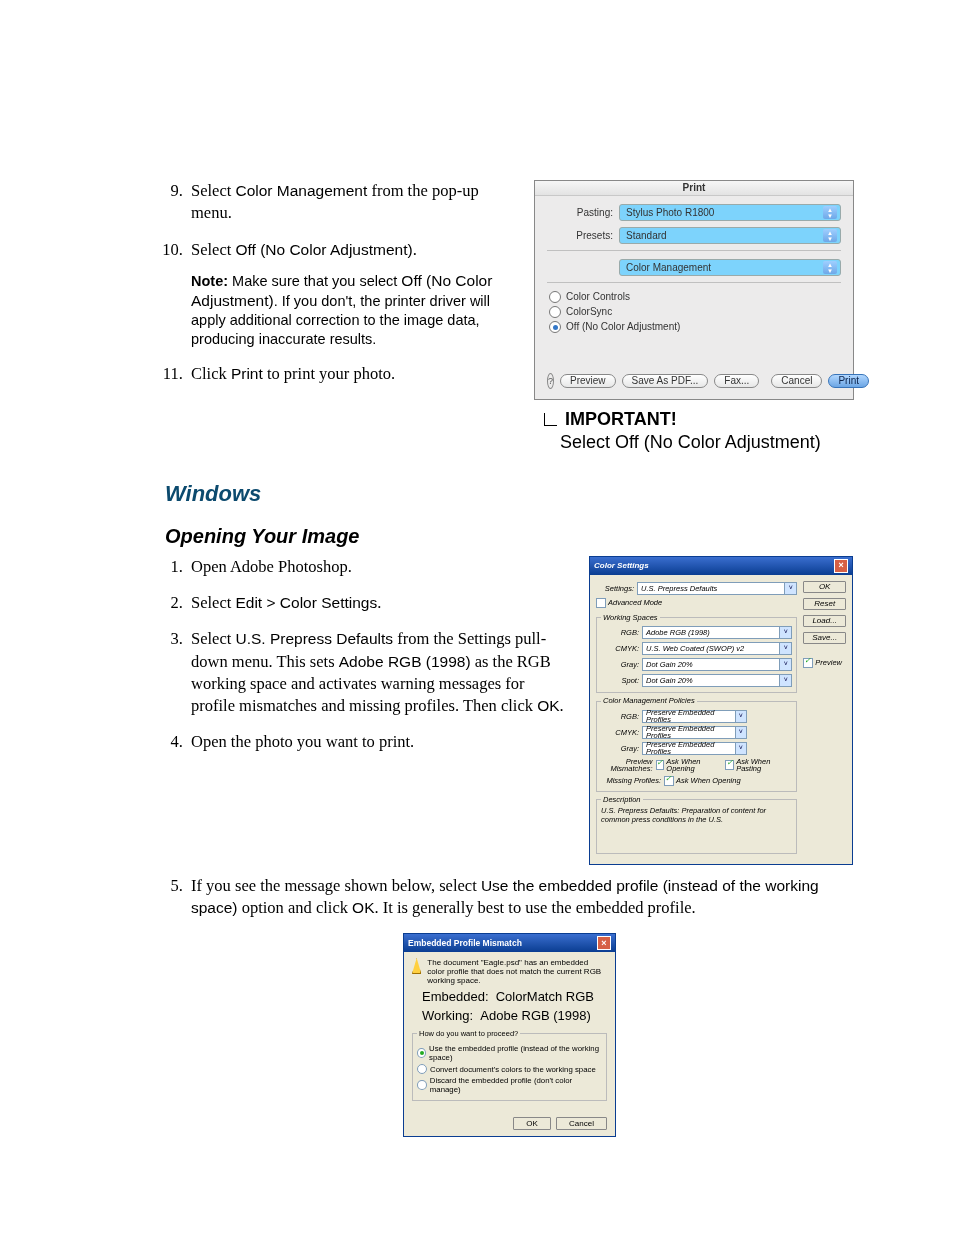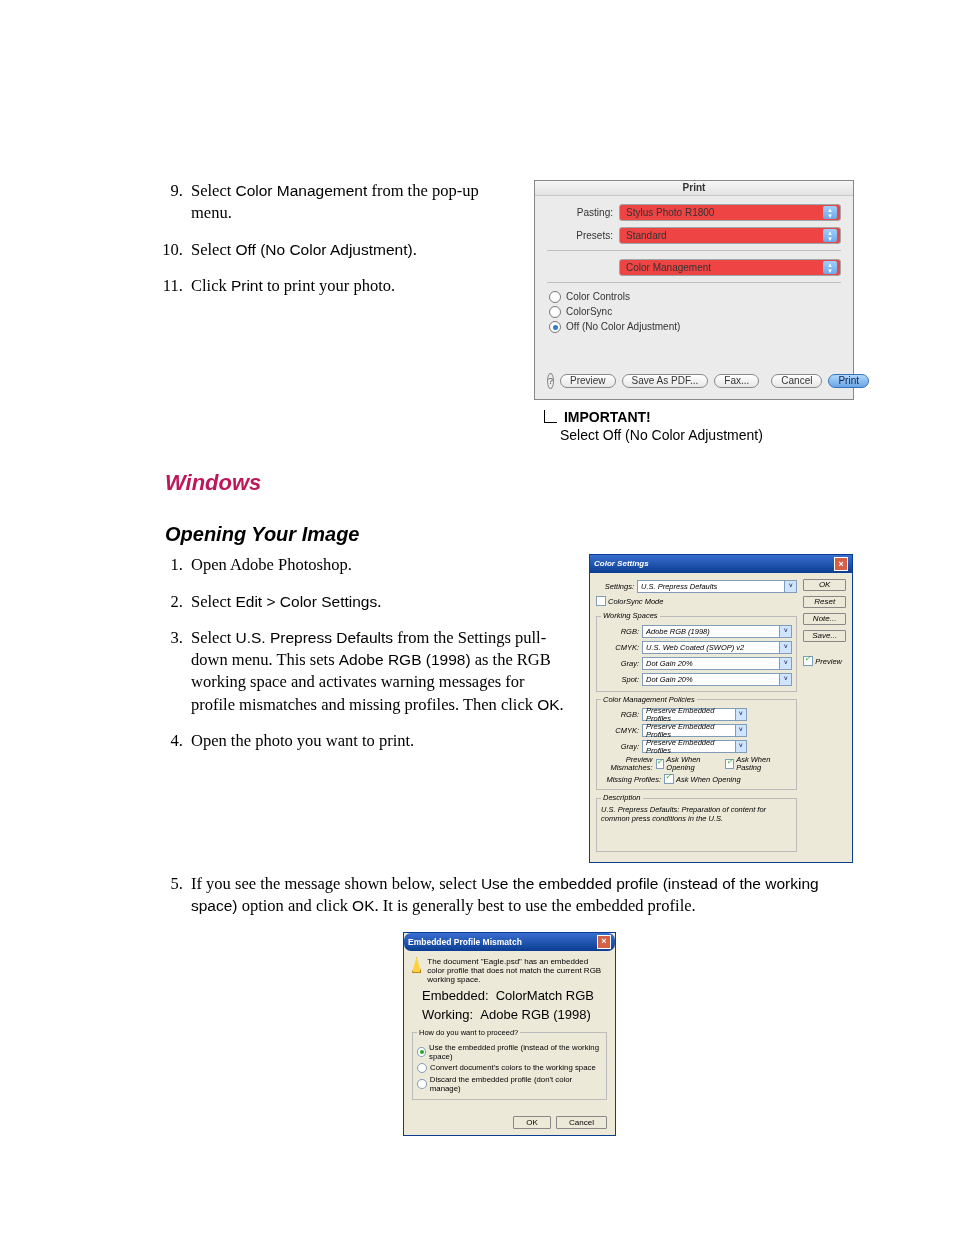--- a/index.html
+++ b/index.html
@@ -26,23 +26,23 @@
   ol.steps { margin: 0; padding-left: 22px; font-size: 16.5px; line-height: 1.35; }
   ol.steps > li { margin-bottom: 14px; padding-left: 4px; }
   .ui-label { font-family: Arial, Helvetica, sans-serif; font-size: 15.5px; }
   .bold { font-weight: 700; }
   .note-block { margin-top: 10px; font-family: Arial, Helvetica, sans-serif; font-size: 14.5px; line-height: 1.3; }
 
   h2.section {
     font-family: Arial, Helvetica, sans-serif;
     font-style: italic;
     font-weight: 700;
-    color: #be185d;
+    color: #0c4a6e;
     font-size: 22px;
-    margin: 26px 0 27px 0;
+    margin: 26px 0 18px 0;
   }
   h3.sub {
     font-family: Arial, Helvetica, sans-serif;
     font-style: italic;
     font-weight: 700;
     font-size: 20px;
     margin: 4px 0 8px 0;
   }
 
   
@@ -61,21 +61,21 @@
     font-size: 10px;
     background: linear-gradient(#f6f6f6,#e3e3e3);
     border-bottom: 1px solid #c8c8c8;
   }
   .mac-body { padding: 8px 12px 10px 12px; }
   .frow { display: flex; align-items: center; margin-bottom: 6px; }
   .flabel { width: 66px; text-align: right; padding-right: 6px; font-size: 10px; }
   .mac-select {
     flex: 1 1 auto;
     display: flex; justify-content: space-between; align-items: center;
-    background: #ef4444;
+    background: #7dd3fc;
     border: 1px solid #9aa;
     border-radius: 3px;
     height: 15px;
     padding: 0 3px 0 6px;
     font-size: 10px;
   }
   .mac-arrow {
     width: 14px; height: 13px;
     background: linear-gradient(#9fcfff,#6ea8e8);
     border-radius: 2px;
@@ -89,21 +89,21 @@
   .mac-radio.checked .dot::after { content: ""; width: 5px; height: 5px; background: #3478c8; border-radius: 50%; position: absolute; top: 2.5px; left: 2.5px; }
   .mac-bottom { display: flex; align-items: center; gap: 6px; margin-top: 40px; }
   .mac-btn {
     border: 1px solid #888; border-radius: 10px;
     padding: 1px 9px; background: linear-gradient(#fff,#e7e7e7);
     font-size: 10px; white-space: nowrap;
   }
   .mac-btn.primary { background: linear-gradient(#b1d7ff,#6ba5e4); border-color: #3874b9; color: #0a234c;}
   .mac-help { width: 14px; height: 14px; border: 1px solid #888; border-radius: 50%; text-align: center; line-height: 14px; font-size: 9px; color: #555; }
 
-  .callout { font-family: Arial, Helvetica, sans-serif; font-size: 14px; margin: 8px 0 0 26px; line-height: 1.3;}
+  .callout { font-family: Arial, Helvetica, sans-serif; font-size: 18px; margin: 8px 0 0 26px; line-height: 1.3;}
   .callout-head { font-weight: 700; }
   .callout-line {
     width: 12px; height: 12px;
     border-left: 1px solid #000;
     border-bottom: 1px solid #000;
     display: inline-block;
     margin: 0 3px -1px -16px;
   }
 
   
@@ -143,21 +143,21 @@
   .win-check .box { width: 8px; height: 8px; border: 1px solid #7f9db9; background: #fff; margin-right: 2px; position: relative;}
   .win-check.checked .box::after { content: "✓"; font-size: 8px; position: absolute; top: -2px; left: 0; color: #2a2;}
   .win-desc { font-size: 7.5px; line-height: 1.15; }
 
   
   .win2 {
     width: 211px; margin: 12px auto 0 auto;
     font-family: Tahoma, Arial, sans-serif; font-size: 8px;
     border: 1px solid #0a3d91; background: #ece9d8;
   }
-  .win2 .win-title { font-size: 8.5px; border-radius: 7px; }
+  .win2 .win-title { font-size: 8.5px; }
   .win2-body { padding: 6px 8px; }
   .win2-msg { display: flex; gap: 6px; font-size: 8px; }
   .warn-icon { width: 16px; height: 14px; background: #ffd040; border: 1px solid #a07000; position: relative; clip-path: polygon(50% 0, 100% 100%, 0 100%);}
   .warn-icon::after { content:"!"; position:absolute; left:6.5px; top:2px; font-weight:700; color:#000;}
   .win2 fieldset { border: 1px solid #bbb; margin: 6px 0; padding: 4px; font-size: 7.8px;}
   .win2 fieldset legend { font-size: 7.5px; padding: 0 2px; }
   .win2-radio { display: flex; align-items: center; margin: 2px 0;}
   .win2-radio .dot { width: 8px; height: 8px; border: 1px solid #7f9db9; border-radius: 50%; margin-right: 3px; background: #fff; position: relative;}
   .win2-radio.checked .dot::after { content:""; width:4px; height:4px; background:#2a2; border-radius:50%; position:absolute; top:2px; left:2px;}
   .win2-info { font-size: 13px; margin-top: 4px; padding-left: 10px;}
@@ -170,20 +170,23 @@
 <div class="page">
 
   <div class="two-col">
     <div class="left-col">
       <ol class="steps" start="9">
         <li>
           <span>Select </span><span class="ui-label">Color Management</span><span> from the pop-up menu.</span>
         </li>
         <li>
           <span>Select </span><span class="ui-label">Off (No Color Adjustment)</span><span>.</span>
+          <div class="note-block">
+            <span class="bold">Note:</span><span> Make sure that you select </span><span class="ui-label">Off (No Color Adjustment)</span><span>. If you don't, the printer driver will apply additional correction to the image data, producing inaccurate results.</span>
+          </div>
         </li>
         <li>
           <span>Click </span><span class="ui-label">Print</span><span> to print your photo.</span>
         </li>
       </ol>
     </div>
 
     <div class="right-col">
       <div class="mac-dialog">
         <div class="mac-title">Print</div>
@@ -279,21 +282,21 @@
           <div class="win-left">
             <div class="win-row">
               <div class="win-lab">Settings:</div>
               <div class="win-sel">
                   <span>U.S. Prepress Defaults</span>
                   <span class="wchev">˅</span>
                 </div>
             </div>
             <div class="win-check">
                 <span class="box"></span>
-                <span>ColorSync Mode</span>
+                <span>Advanced Mode</span>
               </div>
 
             <fieldset class="win">
               <legend>Working Spaces</legend>
               <div class="win-row">
                   <div class="win-lab">RGB:</div>
                   <div class="win-sel">
                     <span>Adobe RGB (1998)</span>
                     <span class="wchev">˅</span>
                   </div>
@@ -366,21 +369,21 @@
 
             <fieldset class="win">
               <legend>Description</legend>
               <div class="win-desc">U.S. Prepress Defaults:  Preparation of content for common press conditions in the U.S.</div>
               <div style="height:26px"></div>
             </fieldset>
           </div>
           <div class="win-right">
             <div class="win-btn">OK</div>
             <div class="win-btn">Reset</div>
-            <div class="win-btn">Note...</div>
+            <div class="win-btn">Load...</div>
             <div class="win-btn">Save...</div>
             <div style="height:4px"></div>
             <span class="win-check checked">
                 <span class="box"></span>
                 <span>Preview</span>
               </span>
           </div>
         </div>
       </div>
     </div>

